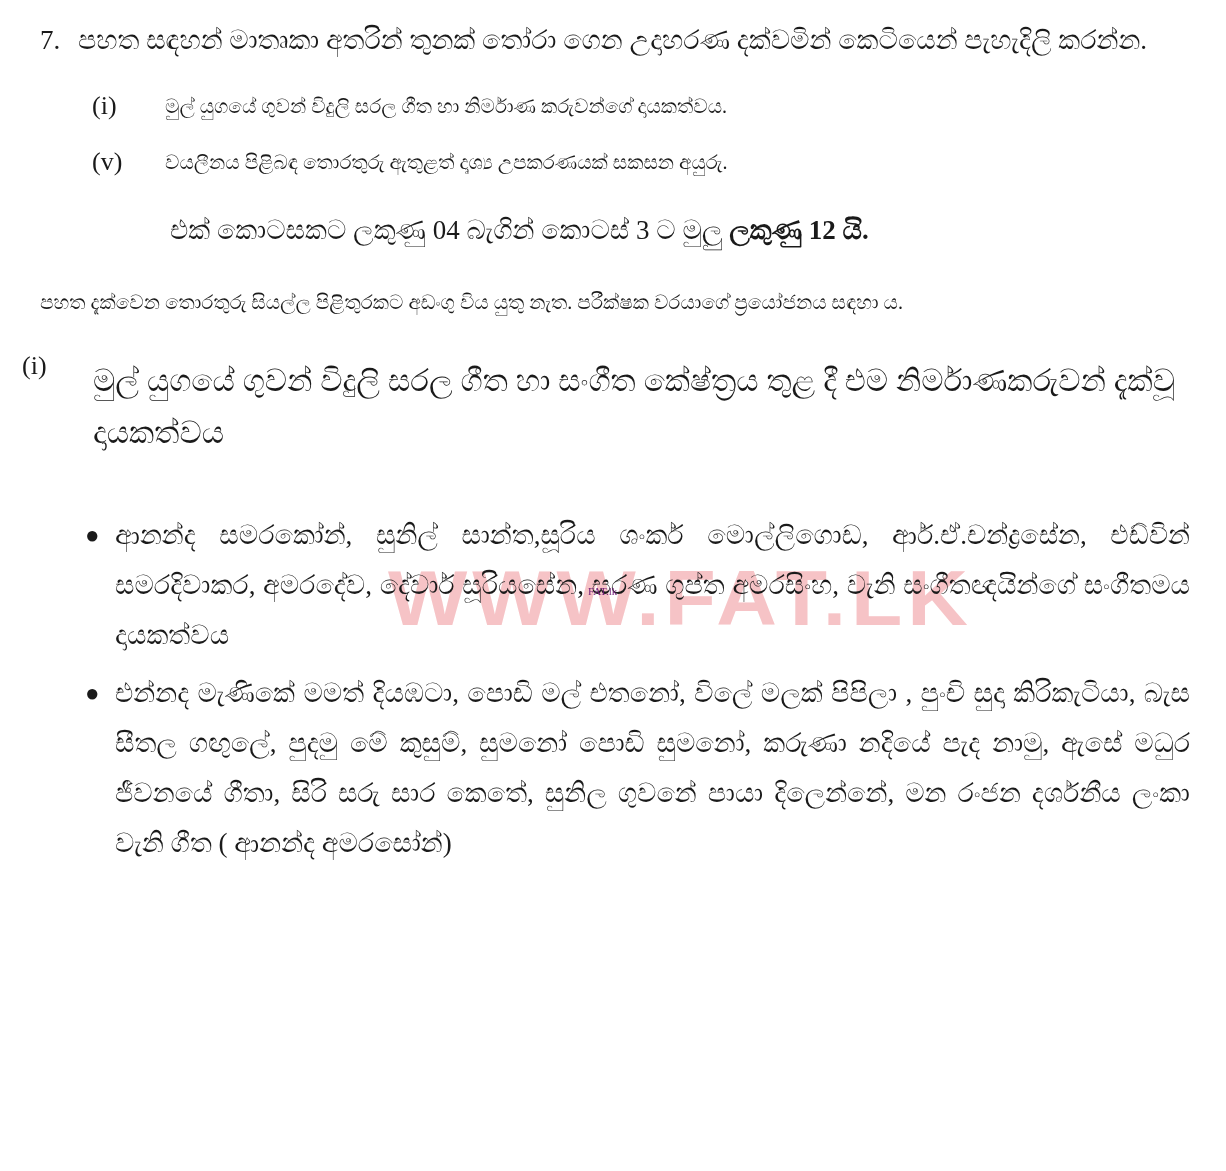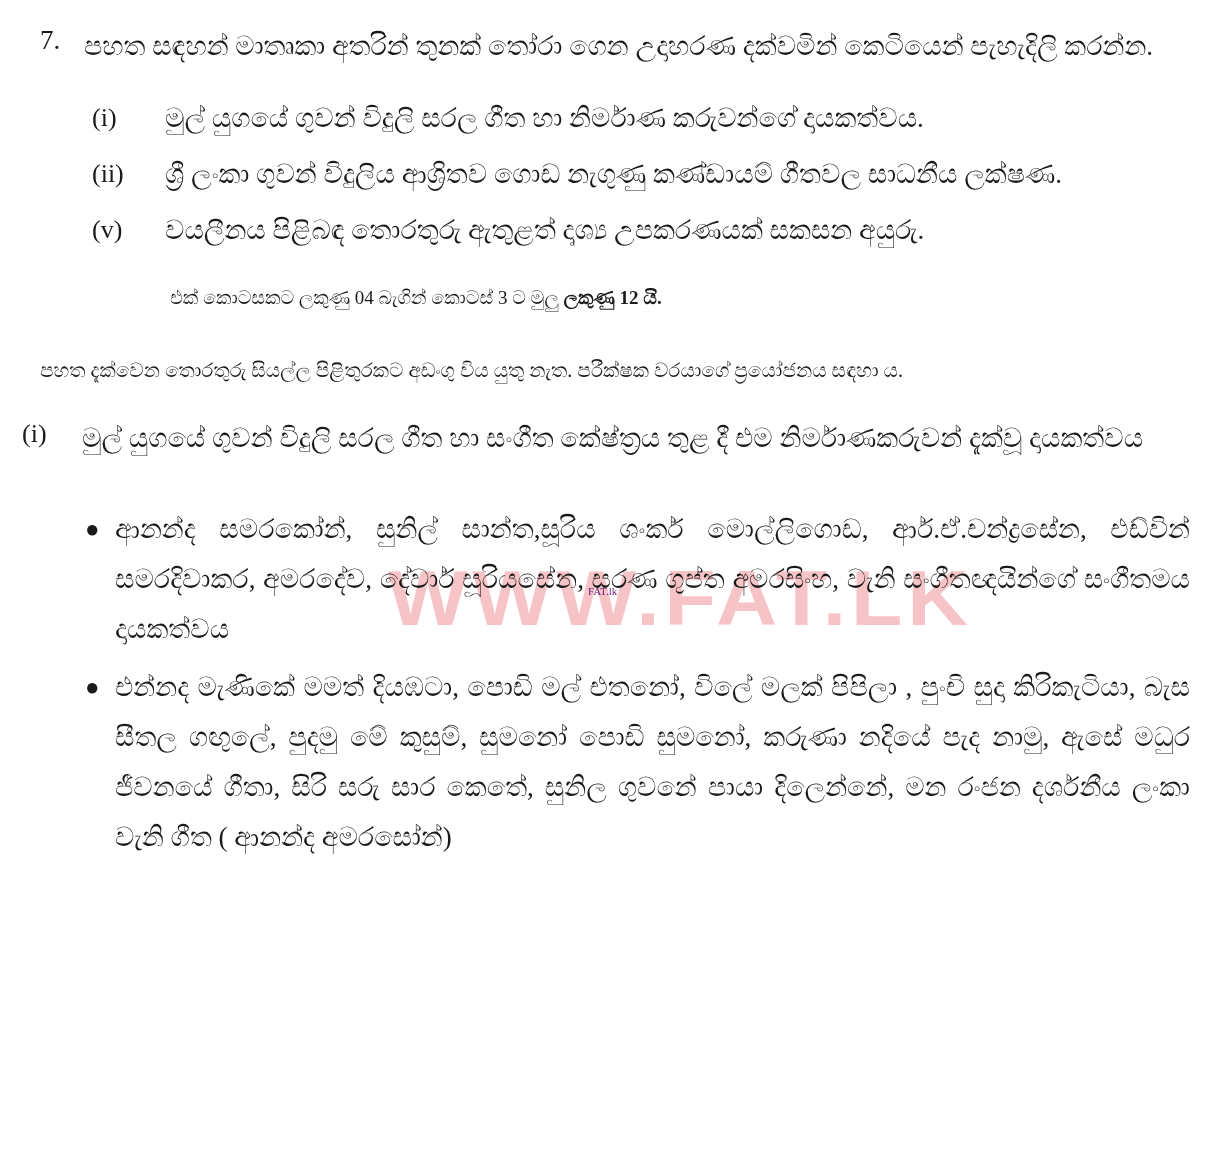--- a/index.html
+++ b/index.html
@@ -46,64 +46,64 @@
   }
 
   
   .q-row { display: flex; align-items: flex-start; }
   .q-num {
     flex: 0 0 38px;
     font-size: 27px;
     line-height: 52px;
   }
   .q-text {
-    margin: 6px;
+    margin: 0;
     flex: 1 1 auto;
     font-size: 27px;
     line-height: 52px;
     text-align: justify;
   }
 
   .options { list-style: none; margin: 14px 0 0 0; padding: 0 0 0 52px; }
   .options li { display: flex; align-items: flex-start; margin-bottom: 4px; }
   .opt-numeral {
     flex: 0 0 73px;
     font-size: 26px;
     line-height: 52px;
   }
   .opt-text {
     margin: 0;
     flex: 1 1 auto;
-    font-size: 27px;
+    font-size: 20px;
     line-height: 52px;
     text-align: justify;
   }
 
   .marks-line {
     margin: 16px 0 0 130px;
-    font-size: 19px;
+    font-size: 27px;
     line-height: 52px;
   }
   .marks-line .marks-bold { font-weight: bold; }
 
   .examiner-note {
     margin: 20px 0 0 0;
     max-width: 1085px;
     font-size: 20px;
     line-height: 52px;
     text-align: justify;
   }
 
   
   .answer-head { display: flex; align-items: flex-start; margin: 12px 0 0 -18px; }
   .ans-numeral { flex: 0 0 56px; font-size: 26px; line-height: 52px; }
   .ans-heading {
-    margin: 4px;
+    margin: 15px;
     flex: 1 1 auto;
-    font-size: 27px;
+    font-size: 31px;
     line-height: 52px;
     text-align: justify;
   }
 
   .bullets { list-style: none; margin: 36px 0 0 45px; padding: 0; }
   .bullets li {
     position: relative;
     padding-left: 30px;
     margin-bottom: 8px;
     font-size: 27px;
@@ -133,24 +133,20 @@
       <span class="q-num">7.</span>
       <p class="q-text">පහත සඳහන් මාතෘකා අතරින් තුනක් තෝරා ගෙන උදාහරණ දක්වමින් කෙටියෙන් පැහැදිලි කරන්න.</p>
     </div>
 
     <ul class="options">
       <li>
         <span class="opt-numeral">(i)</span>
         <p class="opt-text">මුල් යුගයේ ගුවන් විදුලි සරල ගීත හා නිර්මාණ කරුවන්ගේ දායකත්වය.</p>
       </li>
       <li>
-        <span class="opt-numeral">(ii)</span>
-        <p class="opt-text">ශ්‍රී ලංකා ගුවන් විදුලිය ආශ්‍රිතව ගොඩ නැගුණු කණ්ඩායම් ගීතවල සාධනීය ලක්ෂණ.</p>
-      </li>
-      <li>
         <span class="opt-numeral">(v)</span>
         <p class="opt-text">වයලීනය පිළිබඳ තොරතුරු ඇතුළත් දෘශ්‍ය උපකරණයක් සකසන අයුරු.</p>
       </li>
     </ul>
 
     <p class="marks-line"><span>එක් කොටසකට ලකුණු 04 බැගින් කොටස් 3 ට මුලු </span><span class="marks-bold">ලකුණු 12 යි.</span></p>
 
     <p class="examiner-note">පහත දැක්වෙන තොරතුරු සියල්ල පිළිතුරකට අඩංගු විය යුතු නැත.  පරීක්ෂක වරයාගේ ප්‍රයෝජනය සඳහා ය.</p>
 
     <div class="answer-head">

